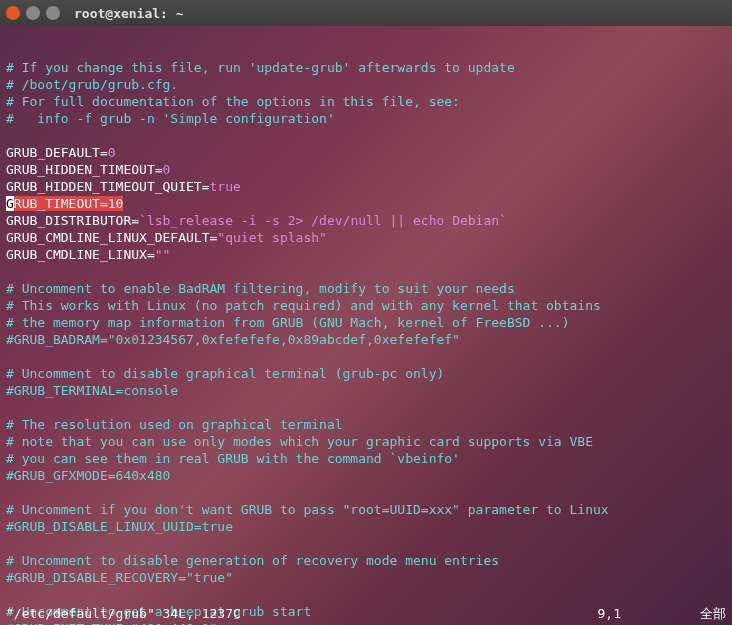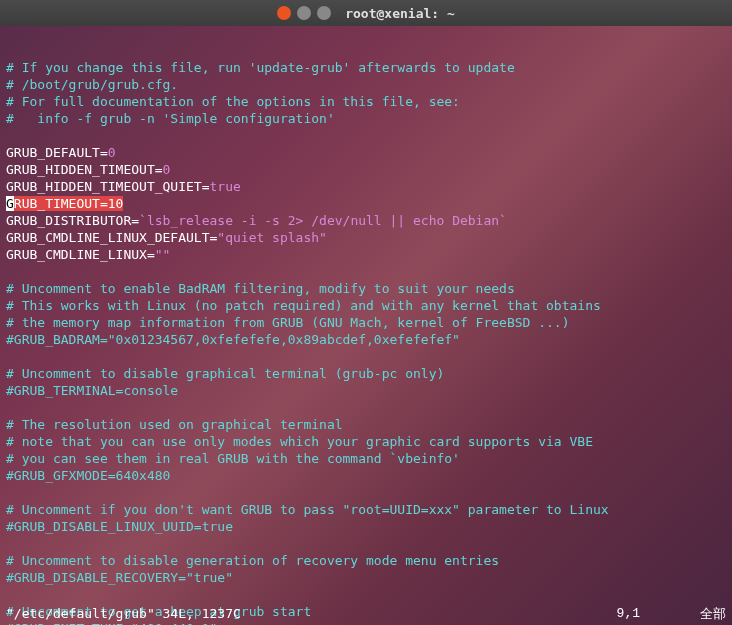--- a/index.html
+++ b/index.html
@@ -1,15 +1,15 @@
 <!DOCTYPE html>
 <html><head>
   <meta charset="utf-8">
   <style>
-    * { margin: 0; padding: 0; box-sizing: border-box; justify-content: center; }
+    * { margin: 0; padding: 0; box-sizing: border-box; }
     body {
       width: 732px;
       height: 625px;
       font-family: monospace;
       font-size: 13px;
       overflow: hidden;
       background: #3d2a3d;
     }
     .window {
       width: 100%;
@@ -58,21 +58,21 @@
     .line-highlight { background: #ffffff; color: #000; }
     .statusline {
       position: absolute;
       bottom: 3px;
       left: 6px;
       right: 6px;
       color: #ffffff;
       display: flex;
     }
     .status-left { flex: 1; }
-    .status-pos { margin-right: 60px; font-family: Liberation Mono, monospace; }
+    .status-pos { margin-right: 79px; }
   </style>
 </head>
 <body>
 
 <div class="window">
   <div class="titlebar">
     <span class="window-btn close-btn"></span>
     <span class="window-btn min-btn"></span>
     <span class="window-btn max-btn"></span>
     <span class="title-text">root@xenial: ~</span>

